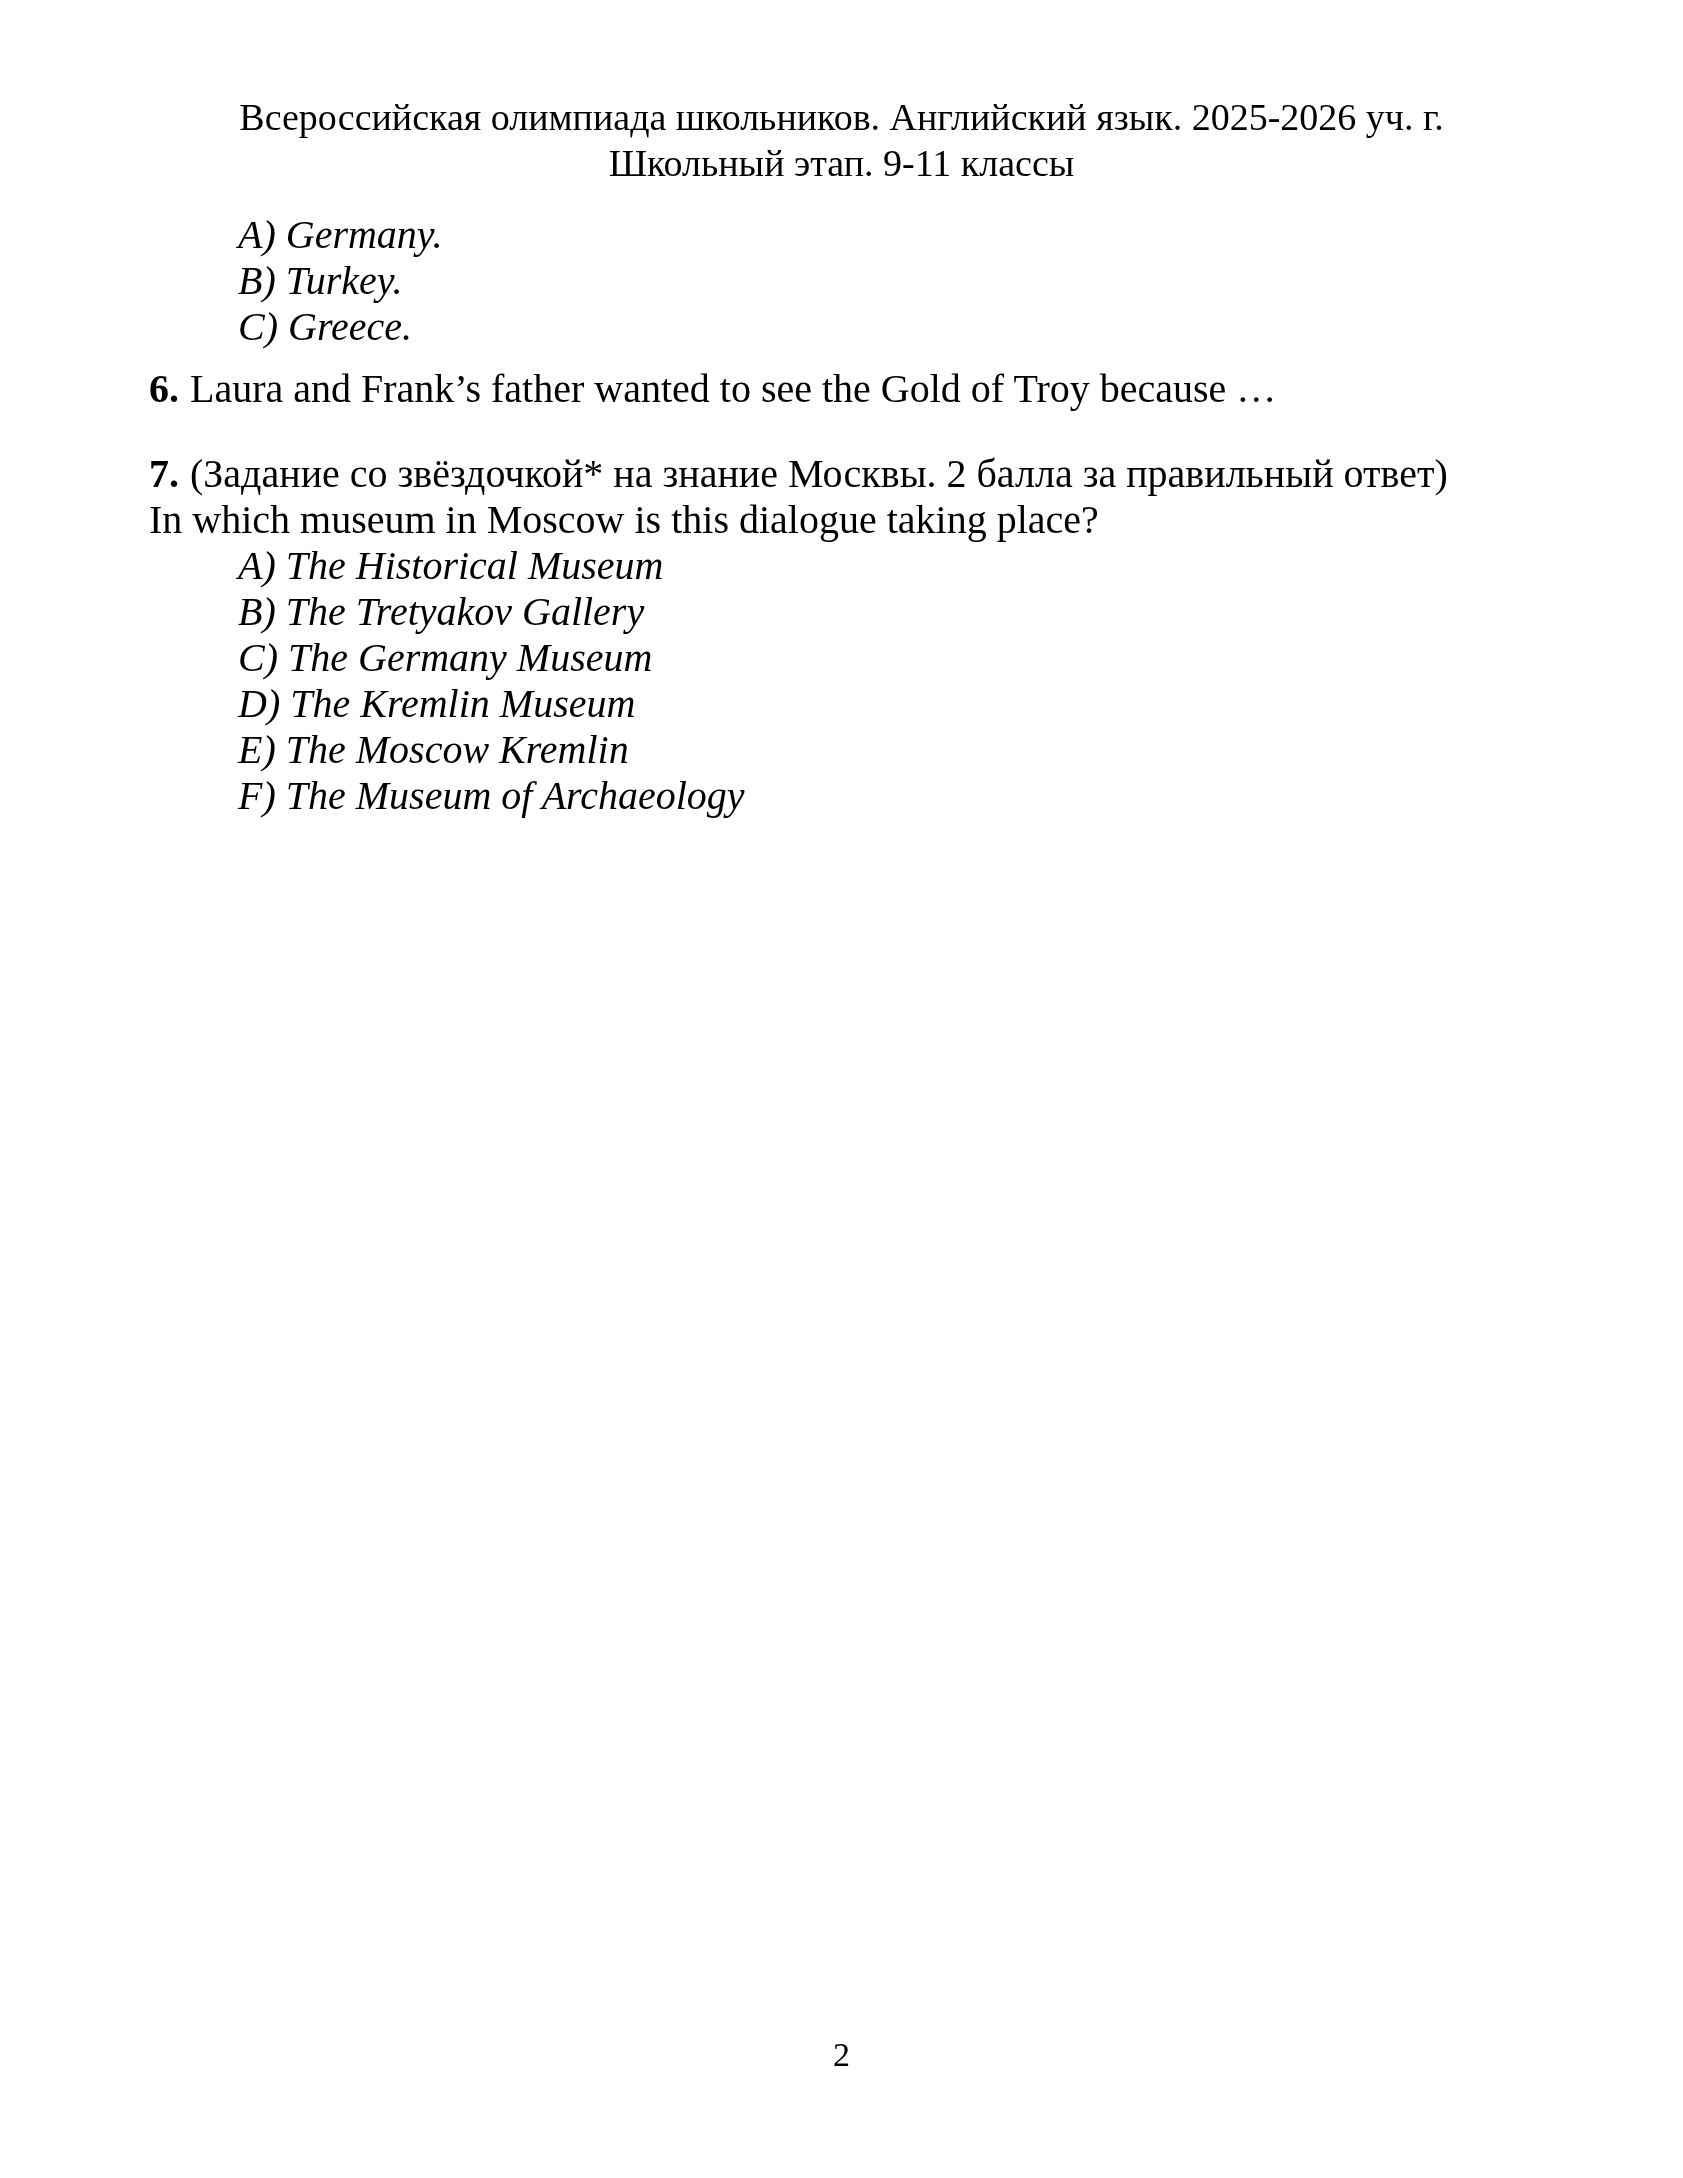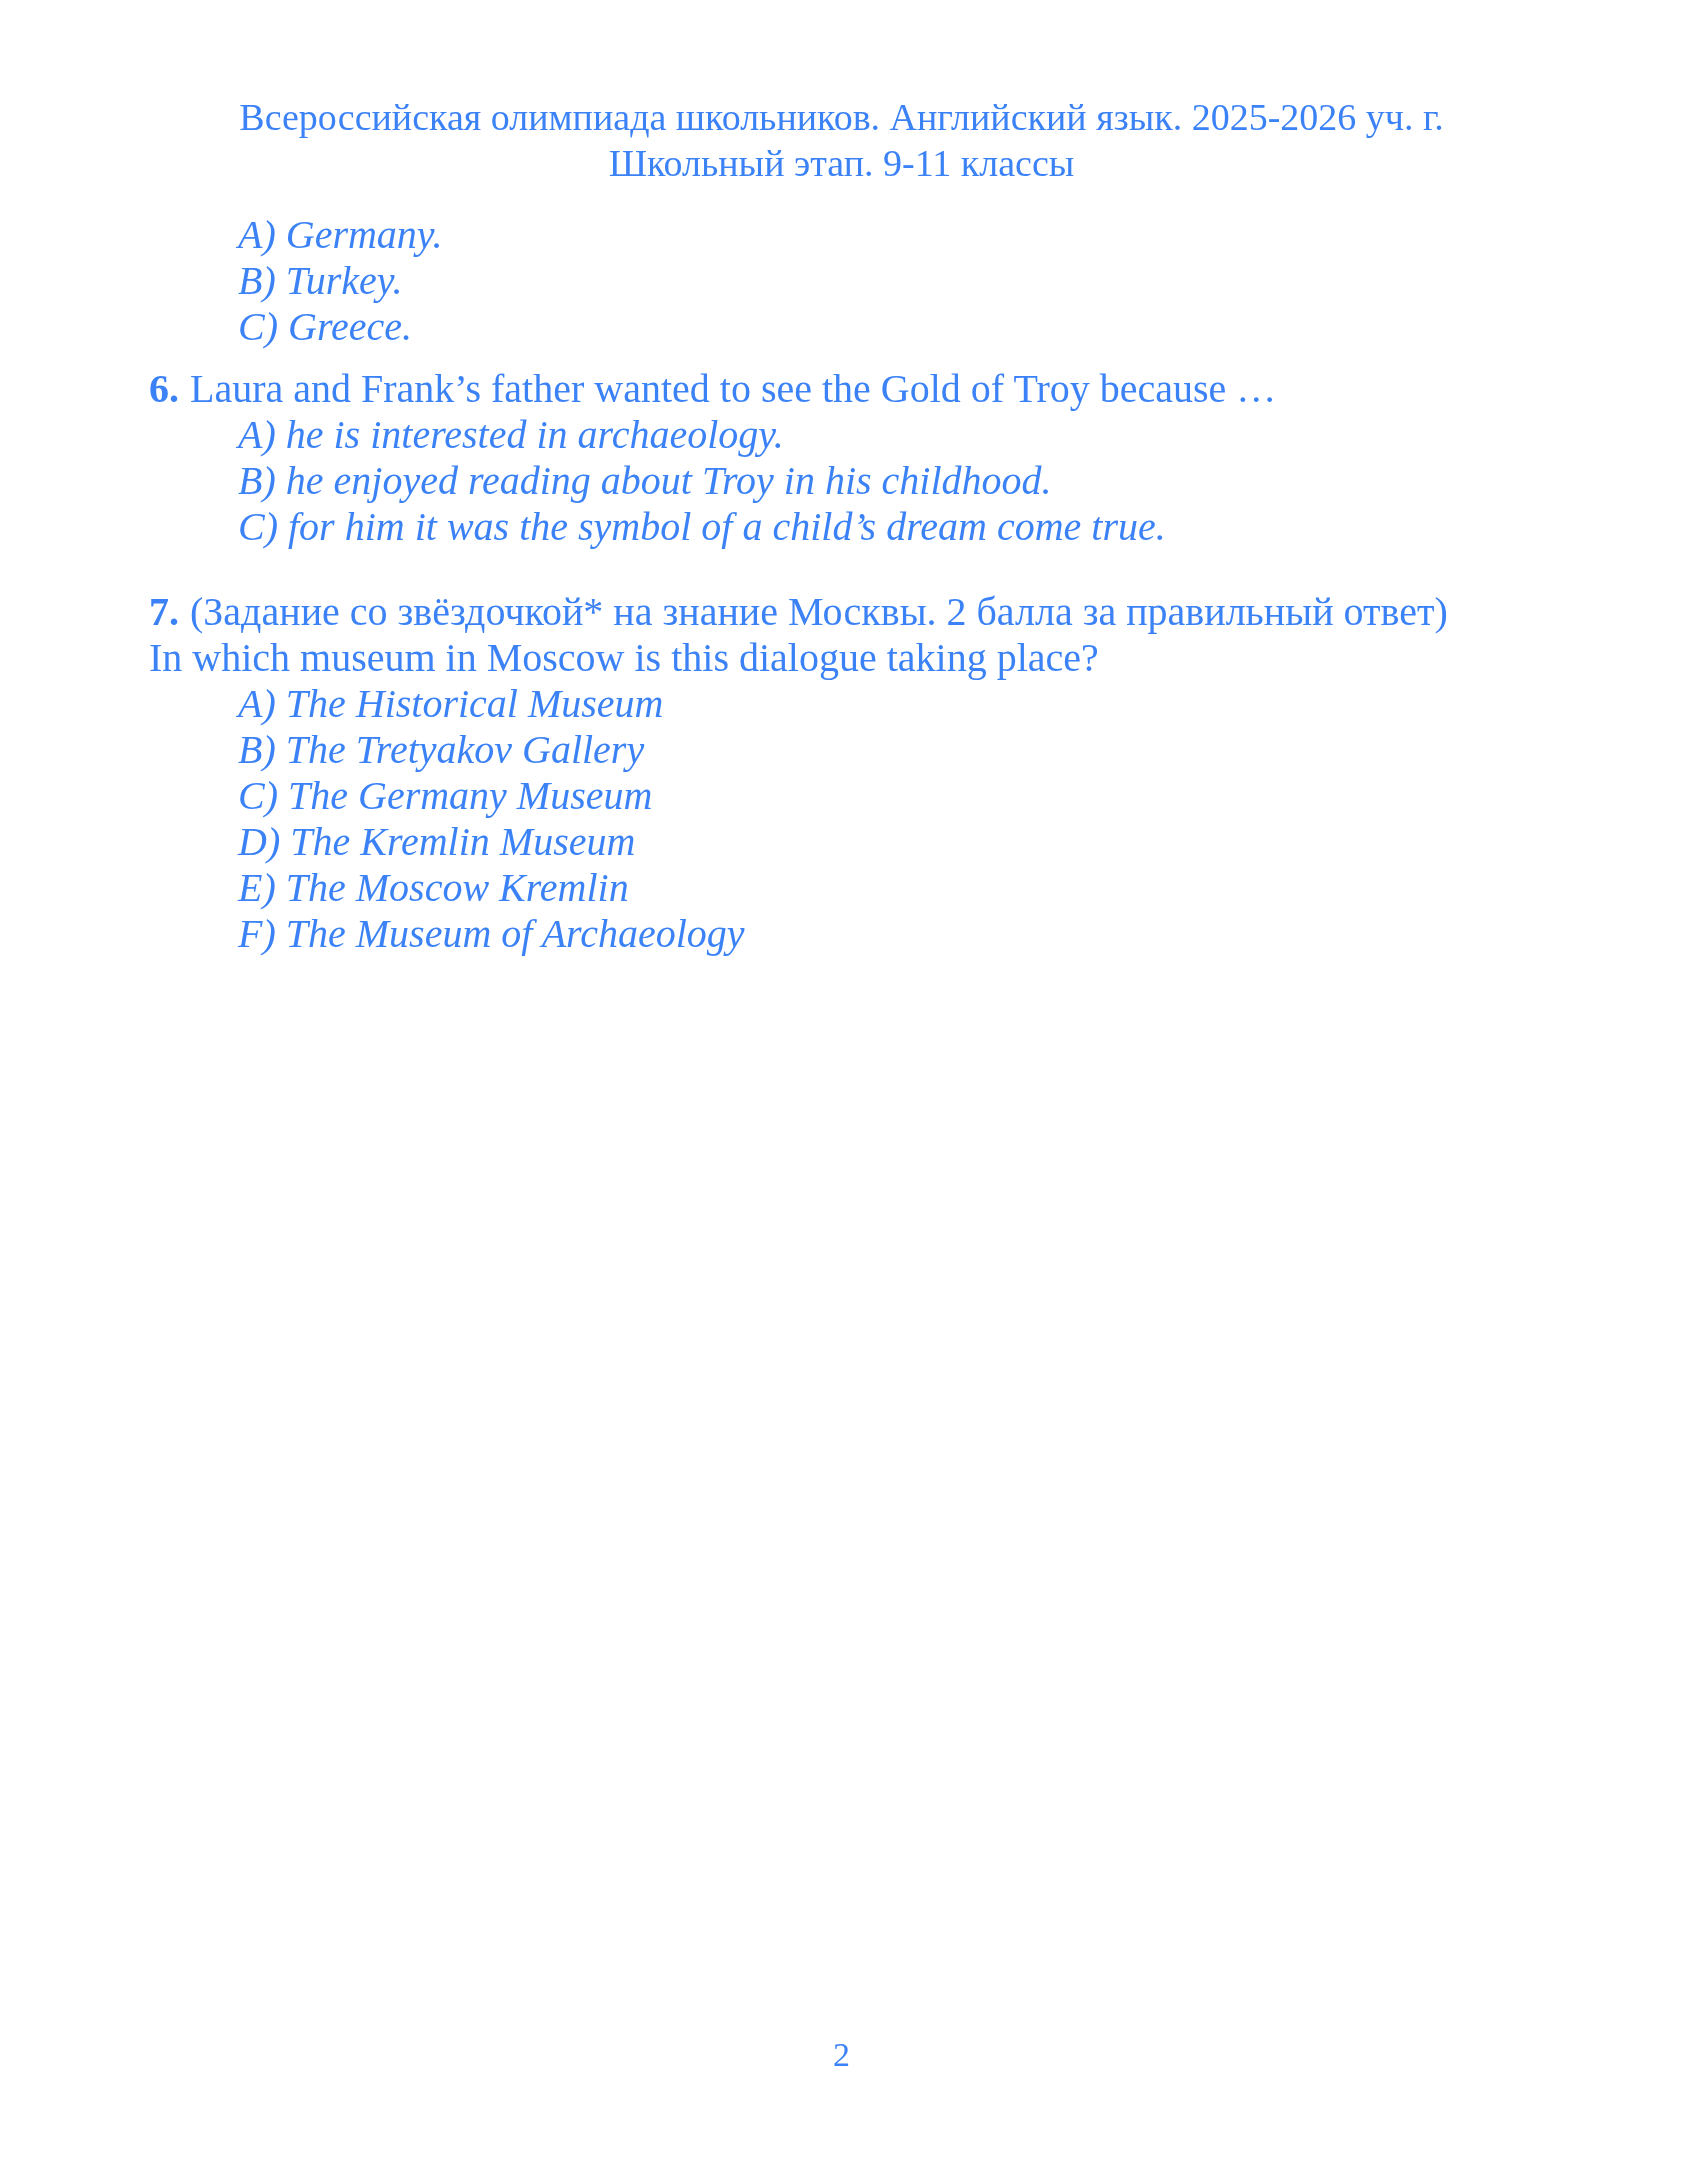--- a/index.html
+++ b/index.html
@@ -1,21 +1,21 @@
 <!DOCTYPE html>
 <html><head>
 <meta charset="utf-8">
 <style>
   html, body { margin: 0; padding: 0; background: #888; }
   .page {
     position: relative;
     width: 1683px;
     height: 2178px;
     background: #ffffff;
-    color: #3b82f6;
+    color: #000000;
     font-family: "Liberation Serif", "DejaVu Serif", serif;
     font-size: 40px;
     line-height: 46px;
     overflow: hidden;
     margin: 0 auto;
   }
   .content {
     position: absolute;
     left: 149px;
     right: 149px;
@@ -55,25 +55,20 @@
     <div class="question q5">
       <div class="options">
         <div class="option">A) Germany.</div>
         <div class="option">B) Turkey.</div>
         <div class="option">C) Greece.</div>
       </div>
     </div>
 
     <div class="question q6">
       <p class="stem"><span class="qnum">6.</span><span>Laura and Frank’s father wanted to see the Gold of Troy because …</span></p>
-      <div class="options">
-        <div class="option">A) he is interested in archaeology.</div>
-        <div class="option">B) he enjoyed reading about Troy in his childhood.</div>
-        <div class="option">C) for him it was the symbol of a child’s dream come true.</div>
-      </div>
     </div>
 
     <div class="question q7">
       <p class="stem"><span class="qnum">7.</span><span>(Задание со звёздочкой* на знание Москвы. 2 балла за правильный ответ)</span></p>
       <p class="stem">In which museum in Moscow is this dialogue taking place?</p>
       <div class="options">
         <div class="option">A) The Historical Museum</div>
         <div class="option">B) The Tretyakov Gallery</div>
         <div class="option">C) The Germany Museum</div>
         <div class="option">D) The Kremlin Museum</div>

